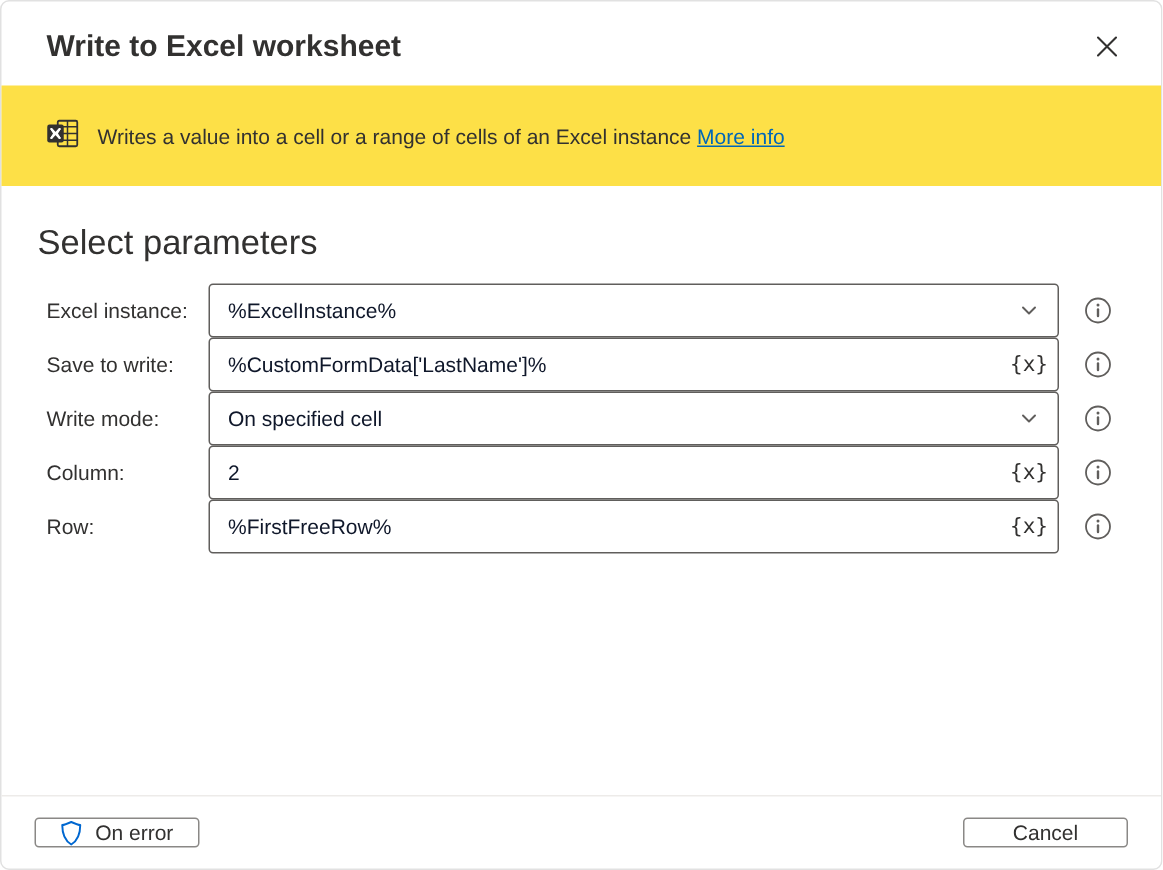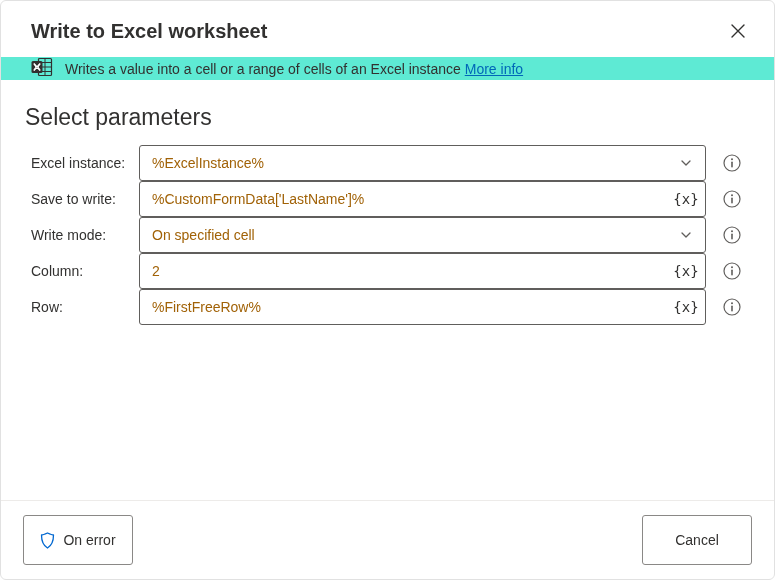--- a/index.html
+++ b/index.html
@@ -12,24 +12,24 @@
     position: relative;
     background: #fff;
   }
   .header {
     display: flex; align-items: center; justify-content: space-between;
     padding: 16px 22px 12px 30px;
   }
   .title { font-size: 20px; font-weight: 600; color: #323130; }
   .close { width: 28px; height: 28px; display:flex; align-items:center; justify-content:center; cursor:pointer; }
   .info-banner {
-    background: #5eead4;
+    background: #fde047;
     display: flex; align-items: center;
     gap: 12px;
-    padding: 0 30px;
+    padding: 22px 30px;
     font-size: 14px;
     color: #323130;
   }
   .info-banner a { color: #0067b8; text-decoration: underline; }
   .section-heading {
     font-size: 23px; color: #323130;
     padding: 24px 30px 14px 24px;
   }
   .form { padding: 0 30px; flex: 1; }
   .row {
@@ -43,21 +43,21 @@
     flex: 1; position: relative;
     display:flex; align-items:center;
   }
   .field {
     width: 100%; height: 36px;
     border: 1px solid #605e5c;
     border-radius: 3px;
     padding: 0 38px 0 12px;
     font-size: 14px;
     font-family: inherit;
-    color: #a16207;
+    color: #0f172a;
     background: #fff;
     display:flex; align-items:center;
   }
   .field.select { cursor: pointer; }
   .adorn {
     position: absolute; right: 8px; top: 50%; transform: translateY(-50%);
     color: #605e5c; font-size: 14px;
     display:flex; align-items:center; justify-content:center;
     width: 24px; height:24px;
   }
@@ -68,21 +68,21 @@
     cursor:pointer;
   }
   .footer {
     border-top: 1px solid #edebe9;
     display:flex; align-items:center;
     padding: 14px 22px;
     gap: 10px;
   }
   .spacer { flex:1; }
   .btn {
-    height: 50px; min-width: 110px;
+    height: 20px; min-width: 110px;
     border: 1px solid #8a8886;
     border-radius: 3px;
     background: #fff;
     font-size: 14px;
     cursor: pointer;
     display:flex; align-items:center; justify-content:center; gap:8px;
     padding: 0 14px;
     color:#323130;
   }
   .btn.primary {

